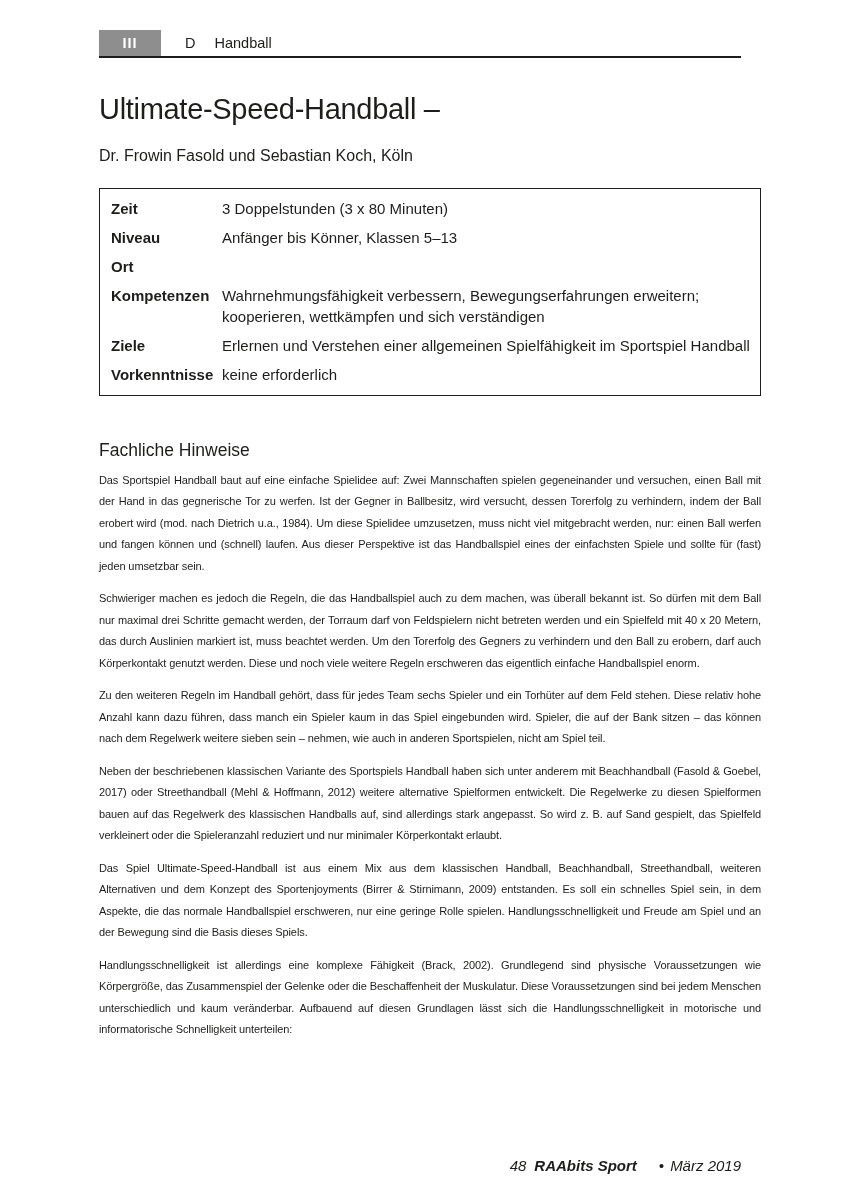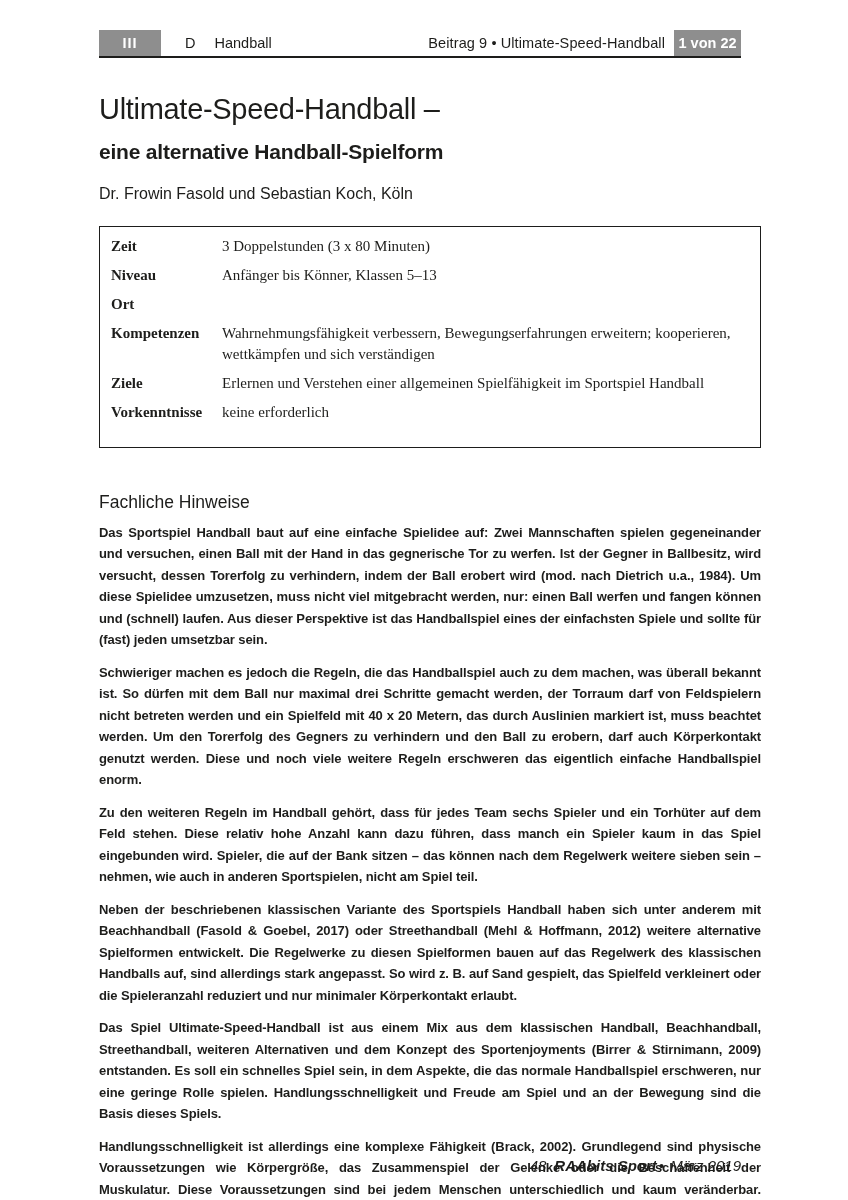--- a/index.html
+++ b/index.html
@@ -70,81 +70,74 @@
     font-weight: bold;
     letter-spacing: -0.2px;
   }
   .authors {
     margin-top: 21px;
     font-size: 16px;
   }
   .info-table {
     margin-top: 23px;
     border: 1.5px solid #1d1d1b;
-    padding: 5px 10px 20px 11px;
+    padding: 5px 10px 6px 11px;
     font-size: 15px;
     line-height: 21px;
-    font-family: Liberation Serif, serif;
   }
   .info-row {
     display: grid;
     grid-template-columns: 110px 1fr;
     column-gap: 1px;
     padding: 4px 0;
   }
   .info-label { font-weight: bold; }
   .section-heading {
     margin-top: 44px;
     font-size: 17.5px;
     font-weight: normal;
   }
   .body-text p {
     margin-top: 11px;
-    font-size: 13px;
+    font-size: 11px;
     line-height: 21.5px;
     text-align: justify;
     letter-spacing: -0.1px;
-    font-weight: bold;
   }
   .body-text p:first-of-type { margin-top: 9px; }
   
   .footer {
     position: absolute;
     right: 87px;
     top: 1157px;
     font-size: 15px;
     font-style: italic;
     display: flex;
     align-items: flex-end;
   }
   .footer .issue-number { margin-right: 8px; }
-  .footer .series-name { font-weight: bold; margin-right: 2px; }
+  .footer .series-name { font-weight: bold; margin-right: 22px; }
   .footer .bullet { margin-right: 6px; }
 </style>
 </head>
 <body>
 
 <div class="page">
 
   <header class="topbar">
     <div class="topbar-left">
       <div class="badge chapter-badge">III</div>
       <span class="section-letter">D</span>
       <span class="section-title">Handball</span>
     </div>
-    <div class="topbar-right">
-      <span class="issue-label">Beitrag 9 • Ultimate-Speed-Handball</span>
-      <div class="badge page-badge">1 von 22</div>
-    </div>
   </header>
 
   <main class="content">
 
     <h1 class="main-title">Ultimate-Speed-Handball –</h1>
-    <h2 class="sub-title">eine alternative Handball-Spielform</h2>
     <div class="authors">Dr. Frowin Fasold und Sebastian Koch, Köln</div>
 
     <div class="info-table">
       <div class="info-row">
         <div class="info-label">Zeit</div>
         <div class="info-value">3 Doppelstunden (3 x 80 Minuten)</div>
       </div>
       <div class="info-row">
         <div class="info-label">Niveau</div>
         <div class="info-value">Anfänger bis Könner, Klassen 5–13</div>

